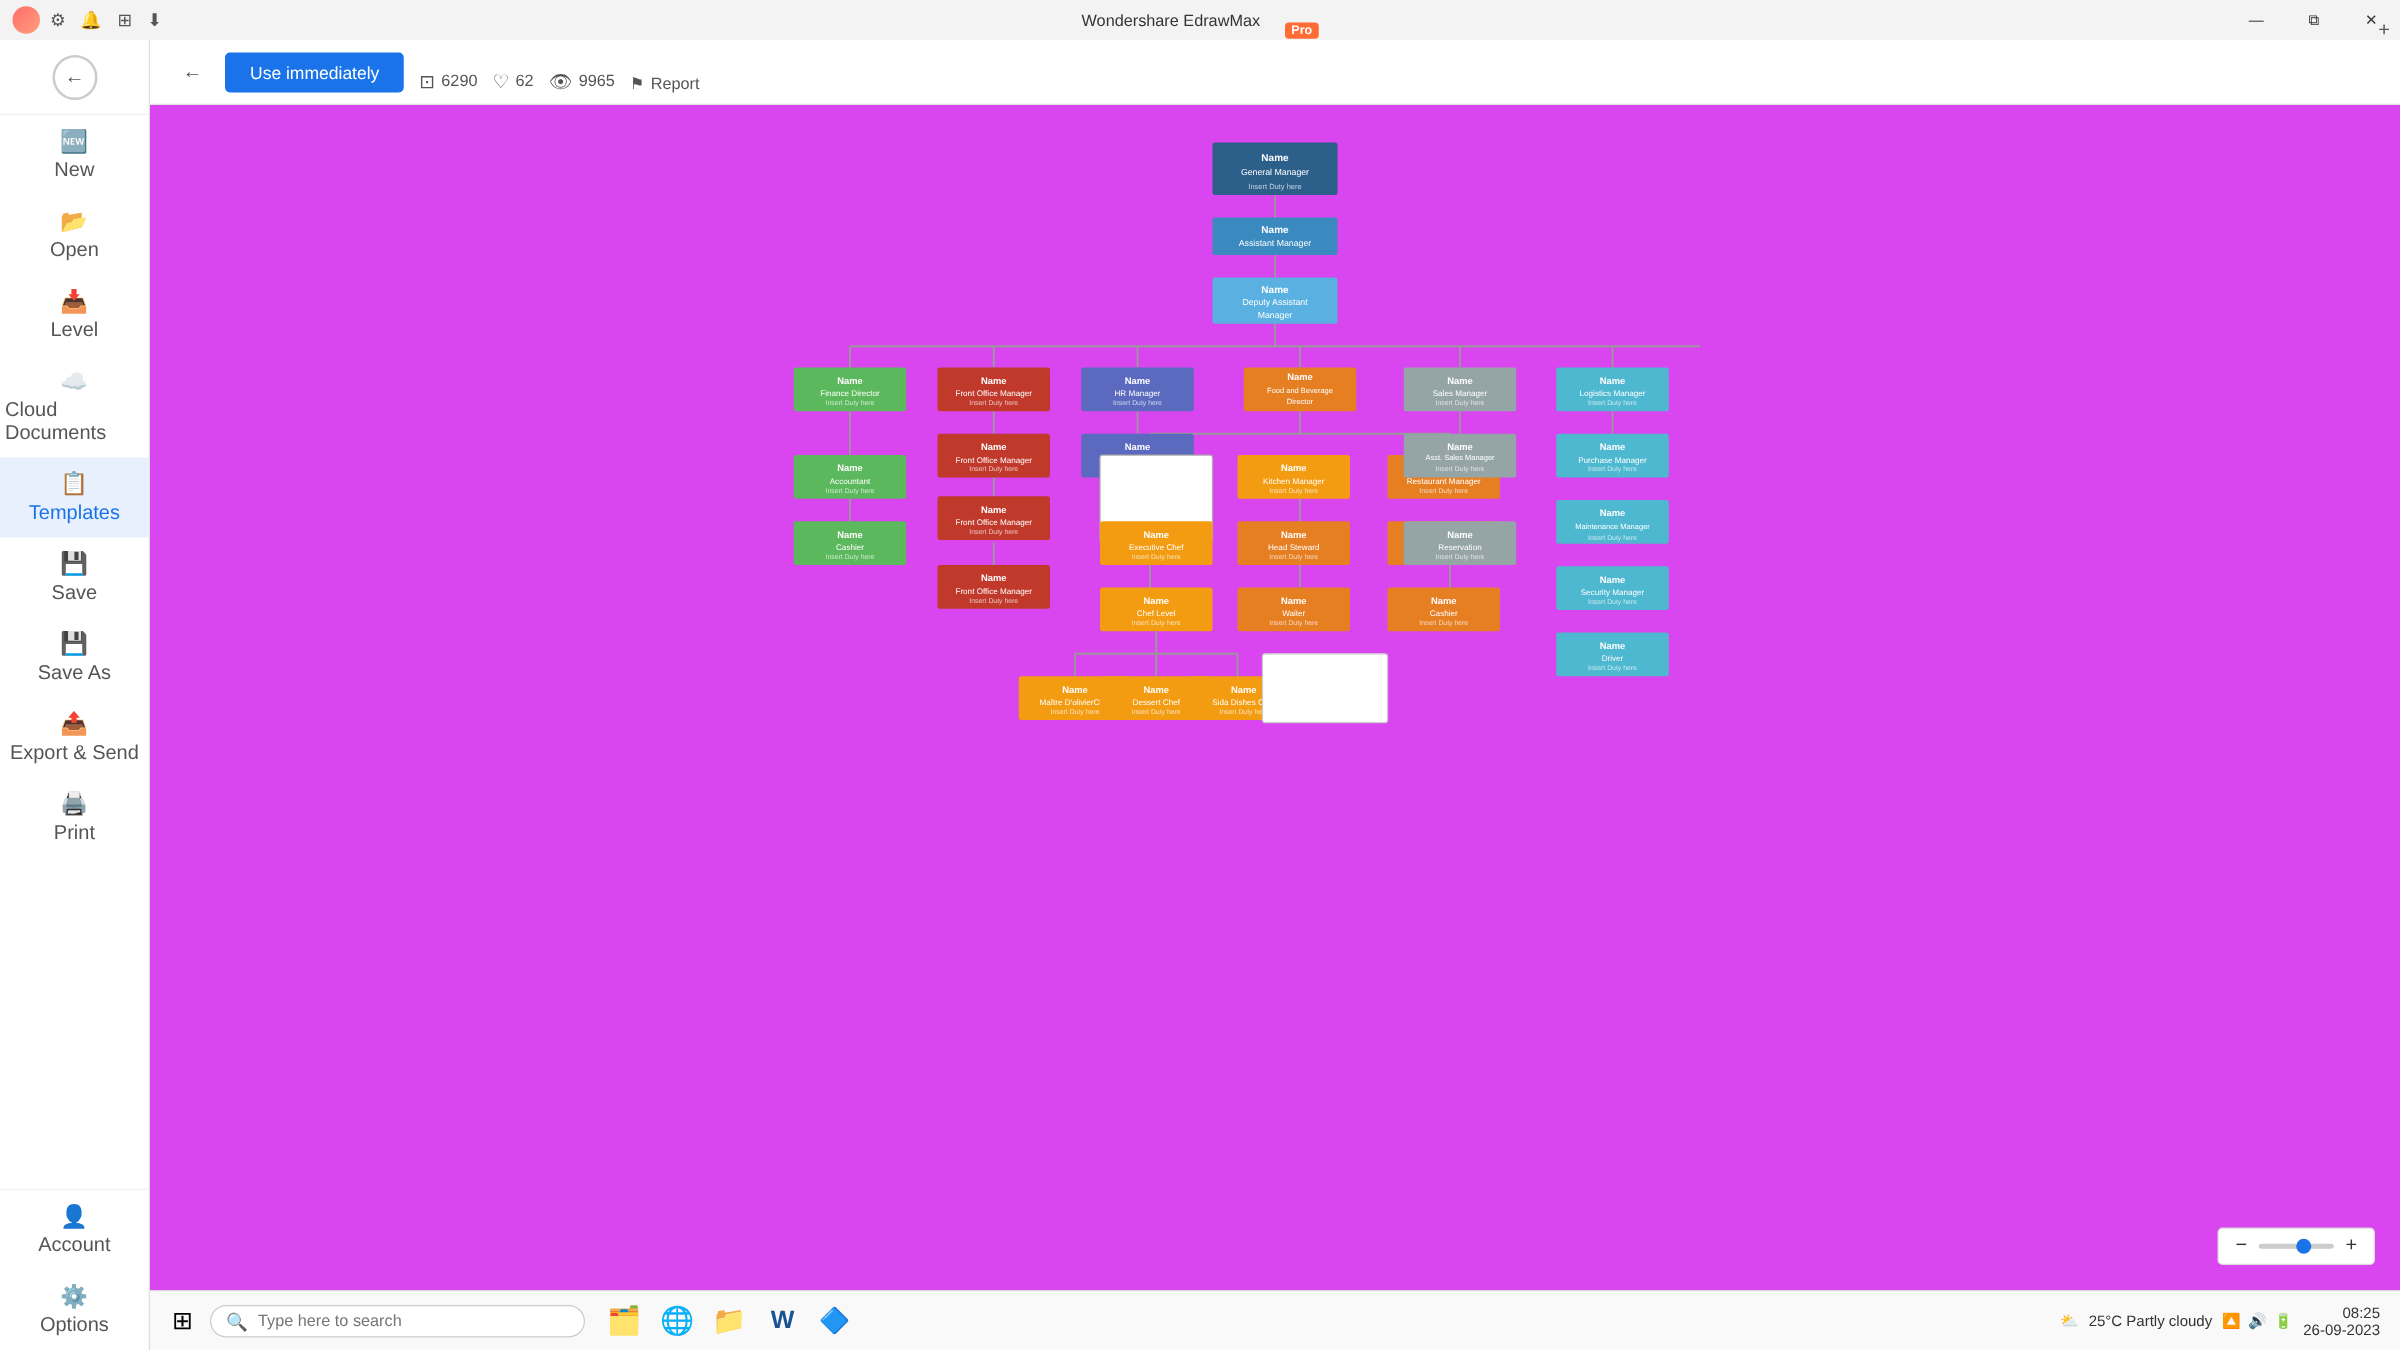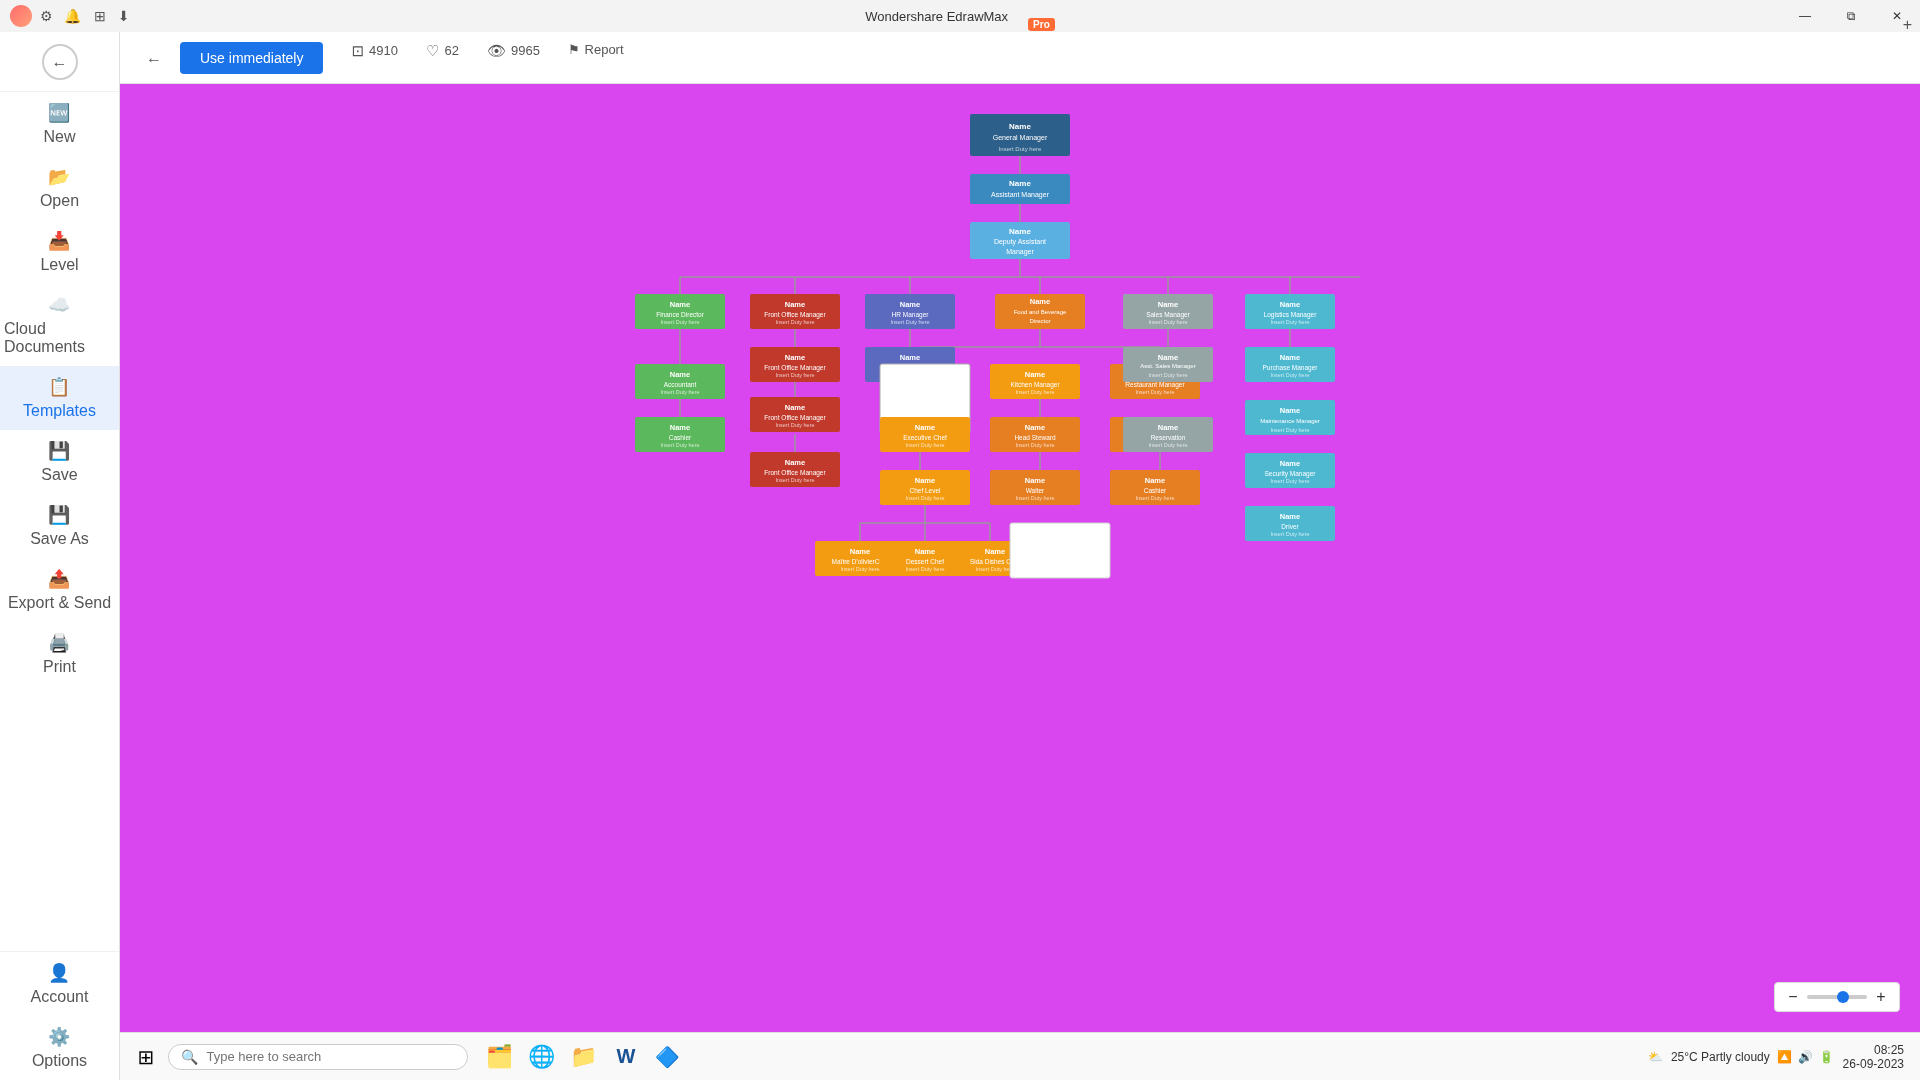--- a/index.html
+++ b/index.html
@@ -148,22 +148,22 @@
       font-size: 16px;
     }
     .header-title {
       font-size: 16px;
       font-weight: 500;
       color: #333;
       flex: 1;
     }
     .header-actions {
       display: flex;
-      align-items: flex-start;
-      gap: 28px;
+      align-items: flex-end;
+      gap: 12px;
     }
     .use-immediately-btn {
       background: #1a73e8;
       color: white;
       border: none;
       padding: 8px 20px;
       border-radius: 4px;
       font-size: 14px;
       cursor: pointer;
     }
@@ -388,21 +388,21 @@
   </div>
 
   <div class="content-area">
 
     <div class="content-header">
       <div class="header-back-btn">←</div>
       <div class="header-actions">
         <button class="use-immediately-btn">Use immediately</button>
         <div class="header-stat">
           <span class="header-stat-icon">⊡</span>
-          <span>4910</span>
+          <span>6290</span>
         </div>
         <div class="header-stat">
           <span class="header-stat-icon">♡</span>
           <span>62</span>
         </div>
         <div class="header-stat">
           <span class="header-stat-icon">👁</span>
           <span>9965</span>
         </div>
         <div class="report-btn">

